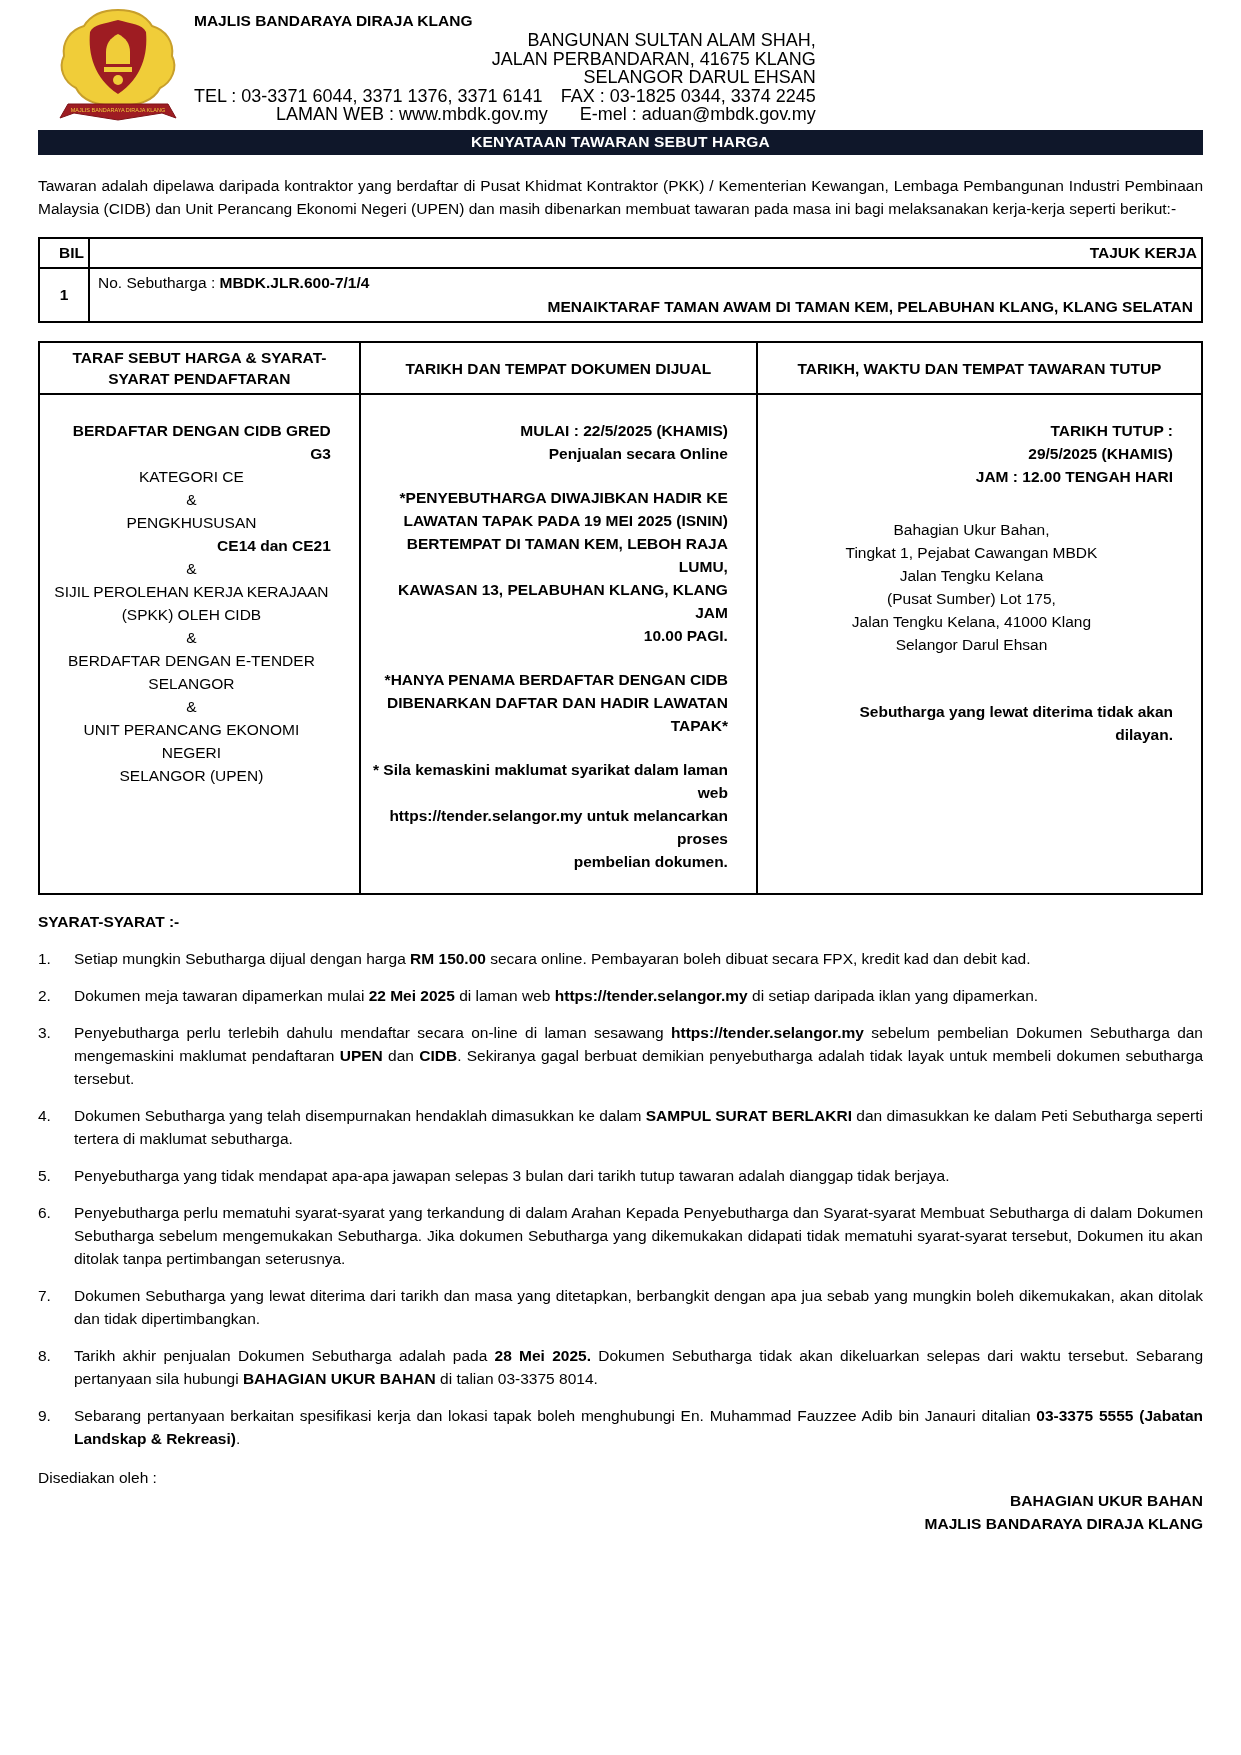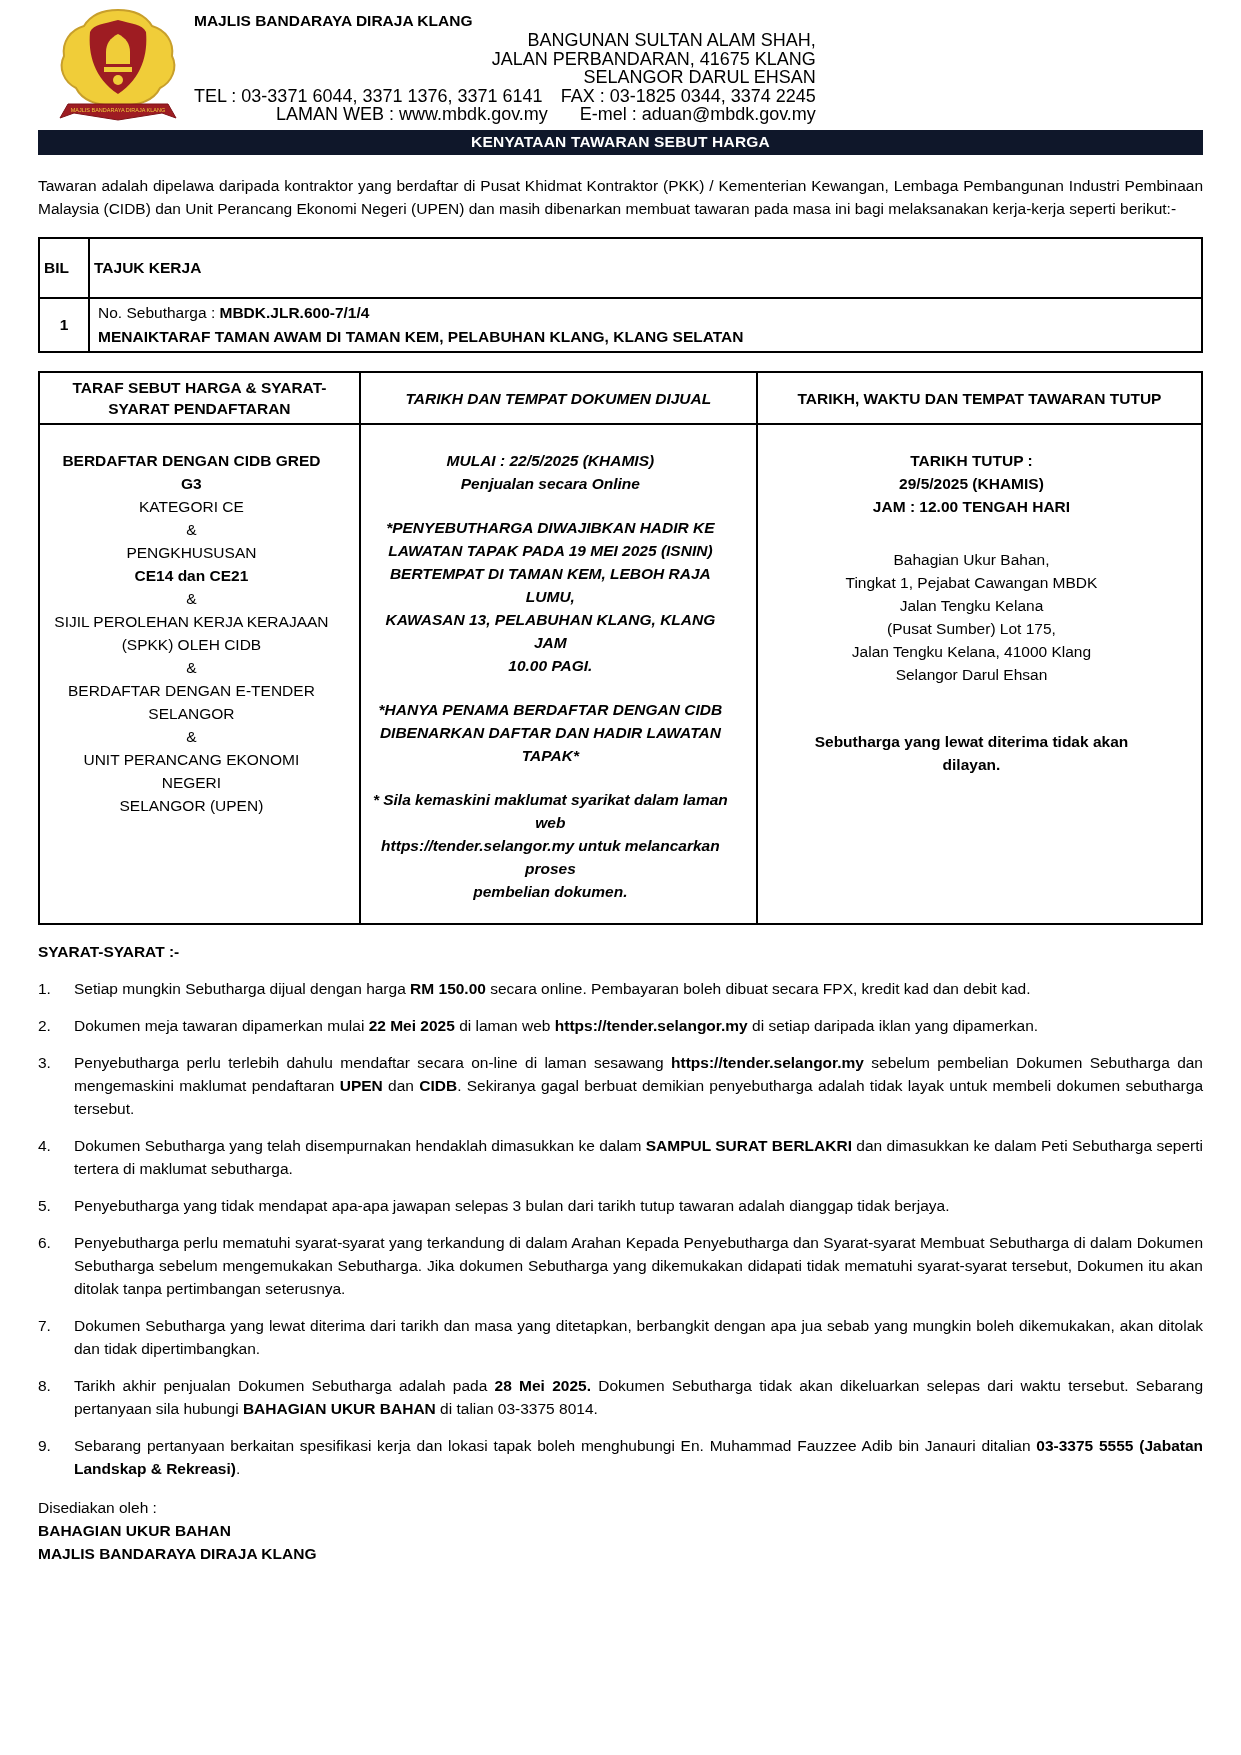--- a/index.html
+++ b/index.html
@@ -4,21 +4,21 @@
 <style>
   html, body { margin: 0; padding: 0; background: #ffffff; }
   body {
     width: 1241px;
     min-height: 1755px;
     font-family: "Liberation Sans", "DejaVu Sans", sans-serif;
     color: #000;
     font-size: 15.5px;
   }
   .page { padding: 6px 38px 60px 38px; }
-  .bold { font-weight: 700; }
+  .bold { font-weight: 700; text-align: right; }
 
   
   .letterhead { display: flex; align-items: flex-start; }
   .logo-wrap { margin-left: 16px; width: 130px; flex: 0 0 130px; }
   .lh-text { margin-left: 10px; padding-top: 5px; }
   .org-name { font-size: 15.5px; font-weight: 700; line-height: 20px; }
   .lh-line { font-size: 18px; line-height: 18.5px; text-align: right; }
   .gap-sm { display: inline-block; width: 18px; }
   .gap-md { display: inline-block; width: 32px; }
 
@@ -34,37 +34,37 @@
     letter-spacing: 0.2px;
   }
 
   .intro { margin: 19px 0 0 0; line-height: 23px; text-align: justify; }
 
   table { border-collapse: collapse; width: 100%; }
   th, td { border: 2px solid #000; }
 
   
   .job-table { margin-top: 17px; }
-  .job-table th { font-weight: 700; text-align: left; padding: 20px 4px; }
+  .job-table th { font-weight: 700; text-align: right; padding: 5px 4px; }
   .th-bil { width: 40px; }
   .td-bil { text-align: center; font-weight: 700; }
   .job-cell { padding: 2px 8px; line-height: 24px; text-align: left; }
 
   
   .detail-table { margin-top: 18px; table-layout: fixed; }
   .detail-table th {
     font-weight: 700; text-align: center; vertical-align: middle;
     padding: 4px 12px; line-height: 21px;
   }
   .detail-table td {
     vertical-align: top; text-align: center;
     padding: 24px 28px 20px 12px; height: 386px;
   }
   .col-taraf { width: 27.2%; }
-  .col-jual  { width: 34.2%; font-style: italic; }
+  .col-jual  { width: 34.2%; }
   .col-tutup { width: 38.6%; }
   .detail-table td p { margin: 0; line-height: 23px; }
   .cell-jual p + p { margin-top: 21px; }
   .cell-tutup p + p { margin-top: 30px; }
   .cell-tutup p:nth-child(3) { margin-top: 44px; }
 
   
   .cond-heading { margin-top: 18px; font-weight: 700; }
   .cond-list { margin-top: 16px; }
   .cond-row { display: flex; margin-bottom: 14px; line-height: 23px; }

